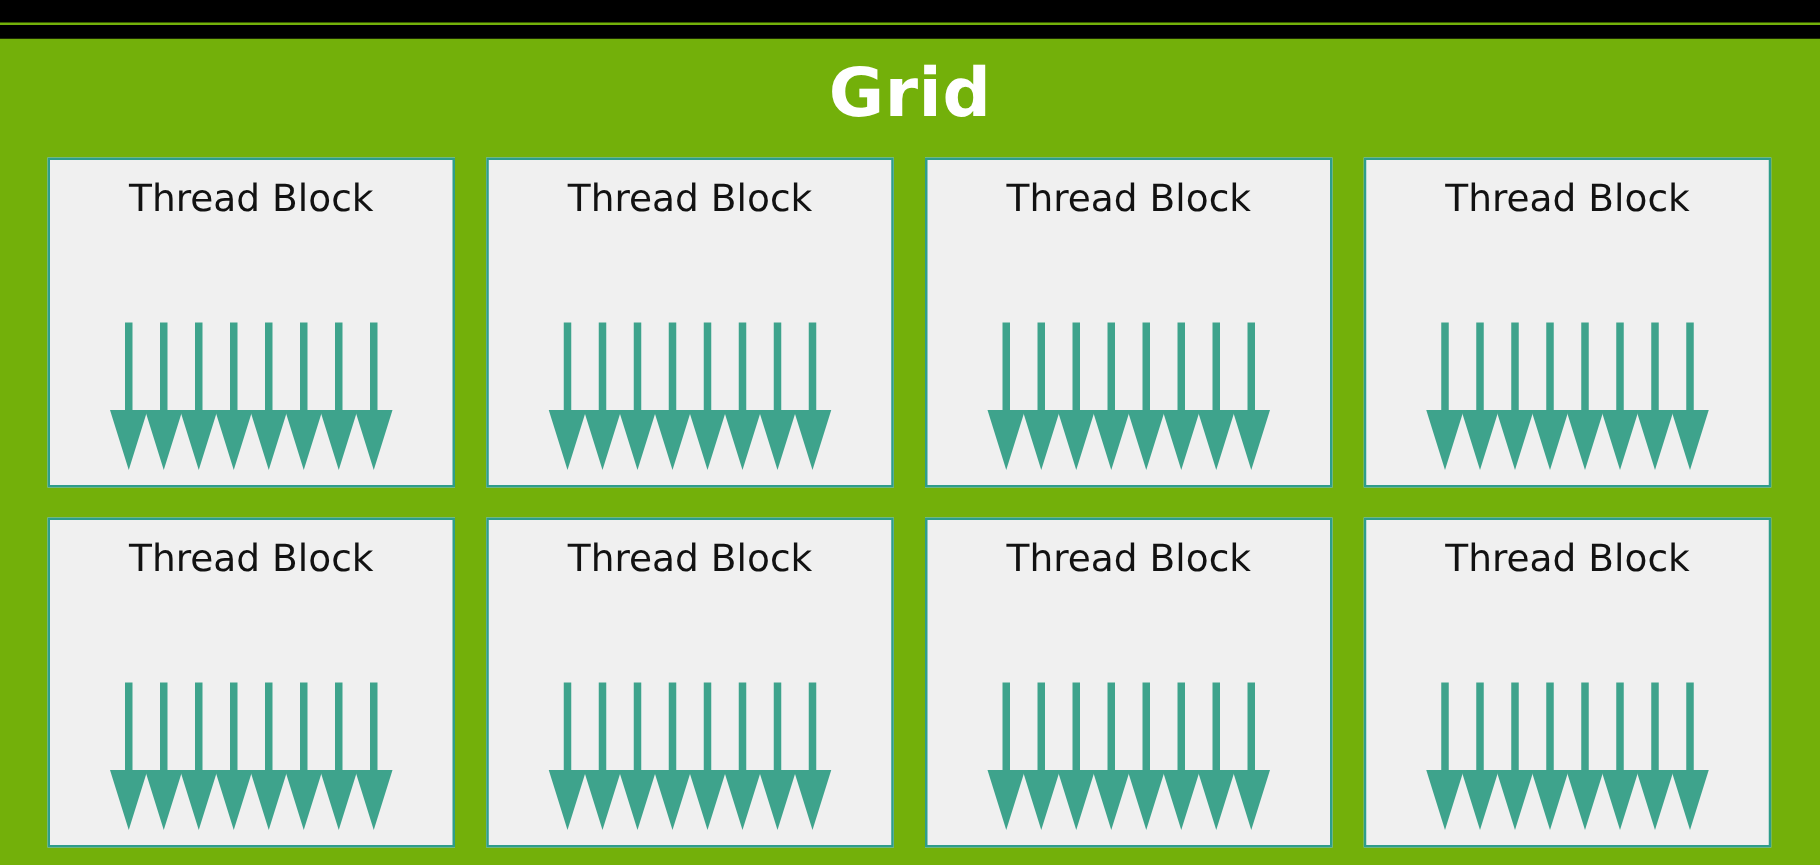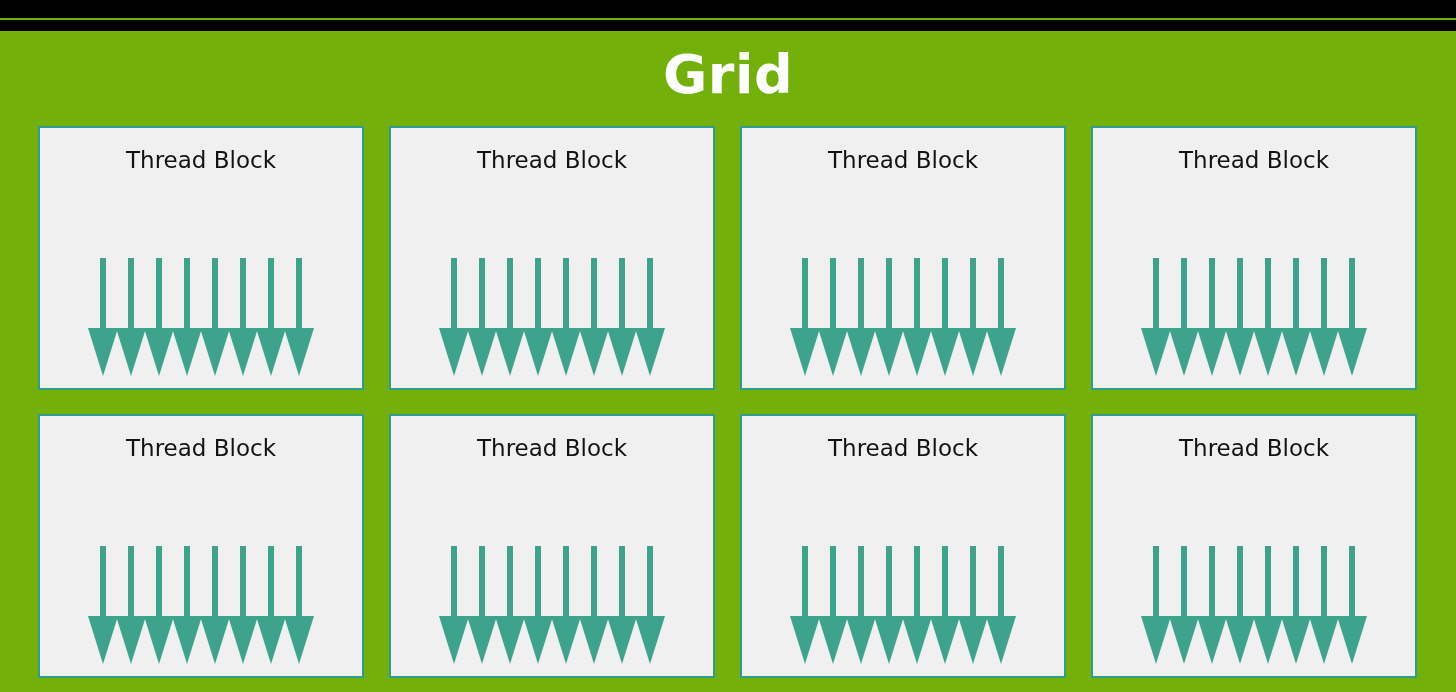--- a/index.html
+++ b/index.html
@@ -95,21 +95,21 @@
     overflow: hidden;
   }
 
   .tb-label {
     position: absolute;
     left: 0;
     top: 10px;
     width: 100%;
     text-align: center;
     color: #121212;
-    font-size: 23px;
+    font-size: 30px;
     line-height: 44px;
     font-weight: normal;
     font-family: "DejaVu Sans", "Liberation Sans", sans-serif;
     white-space: nowrap;
   }
 
   .arrow-row {
     position: absolute;
     left: 0;
     right: 0;

